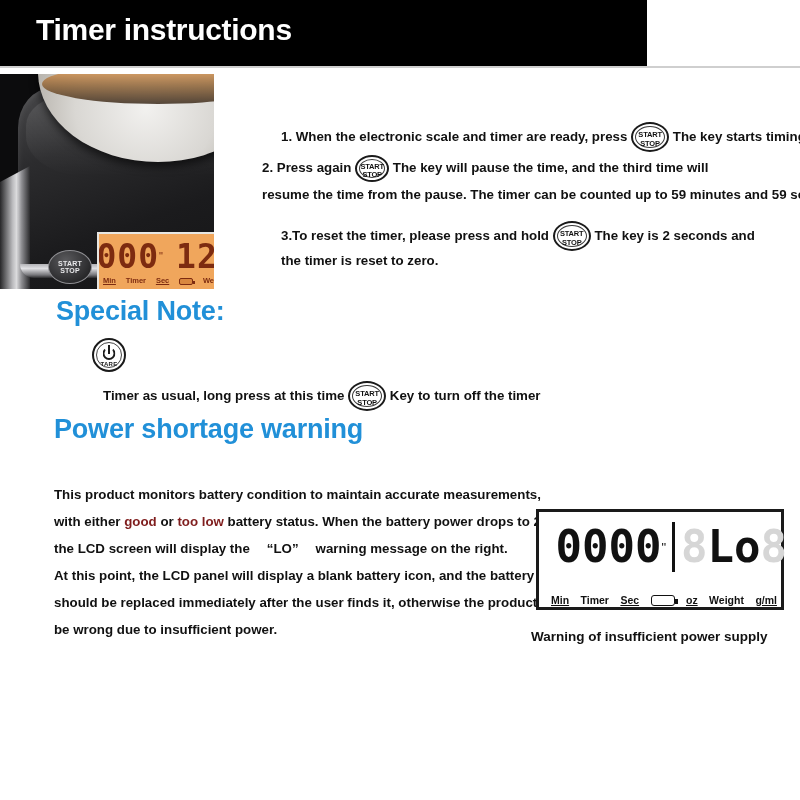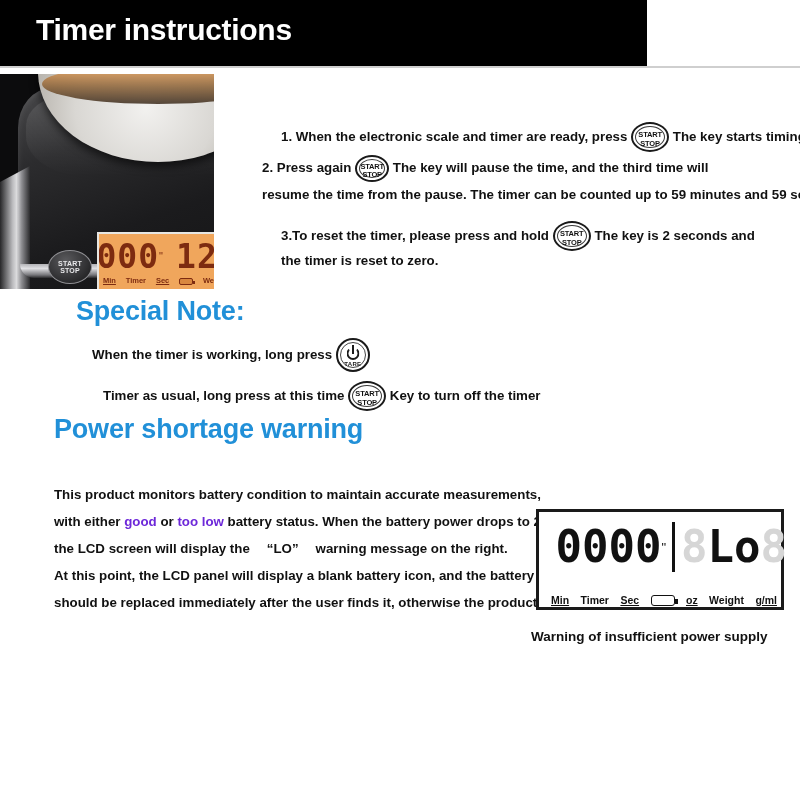--- a/index.html
+++ b/index.html
@@ -173,36 +173,36 @@
     white-space:nowrap; line-height:1;
   }
   #ins1 { left:281px; top:122px; }
   #ins2 { left:262px; top:155px; }
   #ins2b{ left:262px; top:188px; }
   #ins3 { left:281px; top:221px; }
   #ins3b{ left:281px; top:254px; }
 
   
   #special-note-title {
-    position:absolute; left:76px; top:296px;
+    position:absolute; left:56px; top:296px;
     font-size:27px; font-weight:bold; color:#2190d8; letter-spacing:-0.2px;
   }
   #note1 { left:92px; top:338px; }
   #note2 { left:103px; top:381px; }
 
   
   #power-title {
     position:absolute; left:54px; top:414px;
     font-size:27px; font-weight:bold; color:#2190d8; letter-spacing:-0.2px;
   }
   #power-body {
     position:absolute; left:54px; top:481px; width:520px;
     font-size:13.3px; font-weight:bold; color:#111; line-height:27px;
   }
-  #power-body .rd { color:#6d28d9;margin-top:36px; }
+  #power-body .rd { color:#7f1d1d;margin-top:36px; }
 
   
   #lcd-warn {
     position:absolute; left:536px; top:509px; width:248px; height:101px;
     border:3px solid #1a1a1a; background:#fff;
   }
   #lcd-warn .wrow {
     position:absolute; left:0; top:6px; width:248px; height:58px;
     display:flex; align-items:center; justify-content:flex-end;
   }
@@ -301,21 +301,20 @@
     <span class="kt bot">STOP</span>
   </span>
   <span>The key is 2 seconds and</span>
 </div>
 
 <div class="ln" id="ins3b">the timer is reset to zero.</div>
 
 <div id="special-note-title">Special Note:</div>
 
 <div class="ln" id="note1">
-  <span>When the timer is working, long press</span>
   <span class="powerico">
     <span class="psym"></span>
     <span class="pbar"></span>
     <span class="ptxt">TARE</span>
   </span>
 </div>
 
 <div class="ln" id="note2">
   <span>Timer as usual, long press at this time</span>
   <span class="keyico">
@@ -328,20 +327,21 @@
 <div id="power-title">Power shortage warning</div>
 
 <div id="power-body">
   <div>This product monitors battery condition to maintain accurate measurements,</div>
   <div>
     <span>with either </span><span class="rd">good</span><span> or </span><span class="rd">too low</span><span> battery status. When the battery power drops to 2.5v,</span>
   </div>
   <div>the LCD screen will display the  “LO”  warning message on the right.</div>
   <div>At this point, the LCD panel will display a blank battery icon, and the battery</div>
   <div>should be replaced immediately after the user finds it, otherwise the product will</div>
+  <div>be wrong due to insufficient power.</div>
 </div>
 
 <div id="lcd-warn">
   <div class="wrow">
     <span class="wseg">0000</span>
     <span class="wq">"</span>
     <span class="wdiv"></span>
     <span class="wseg ghost">8</span>
     <span class="wseg">Lo</span>
     <span class="wseg ghost">8</span>

